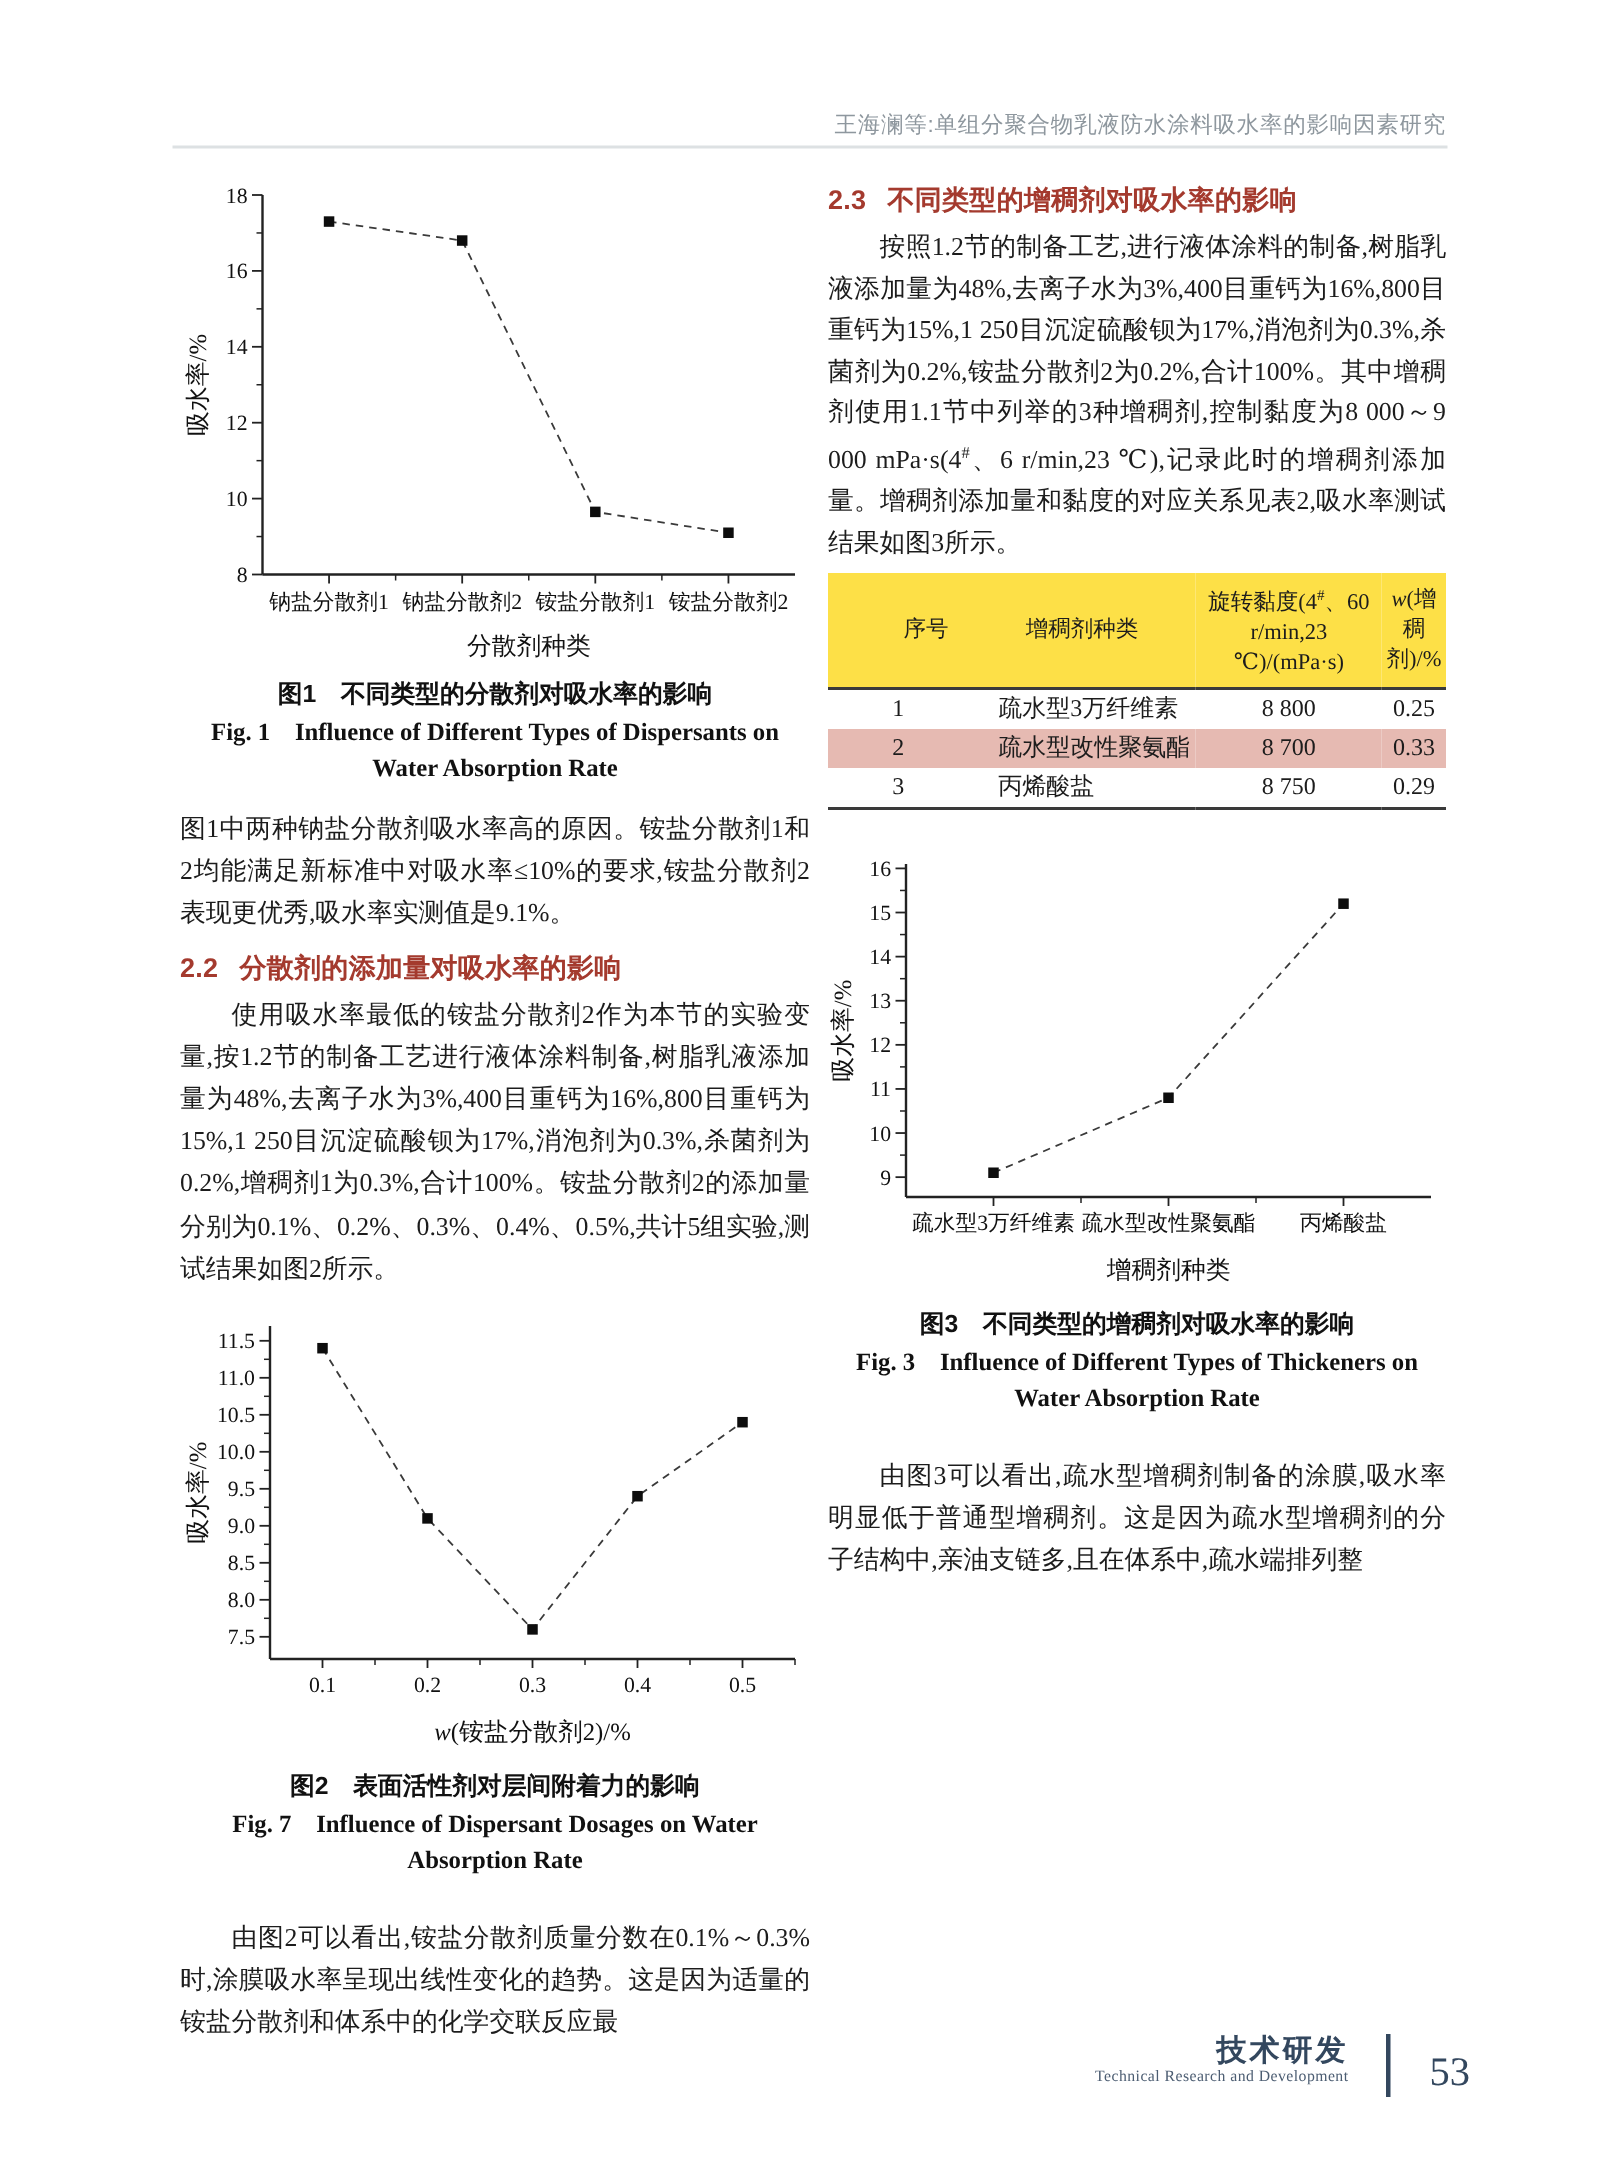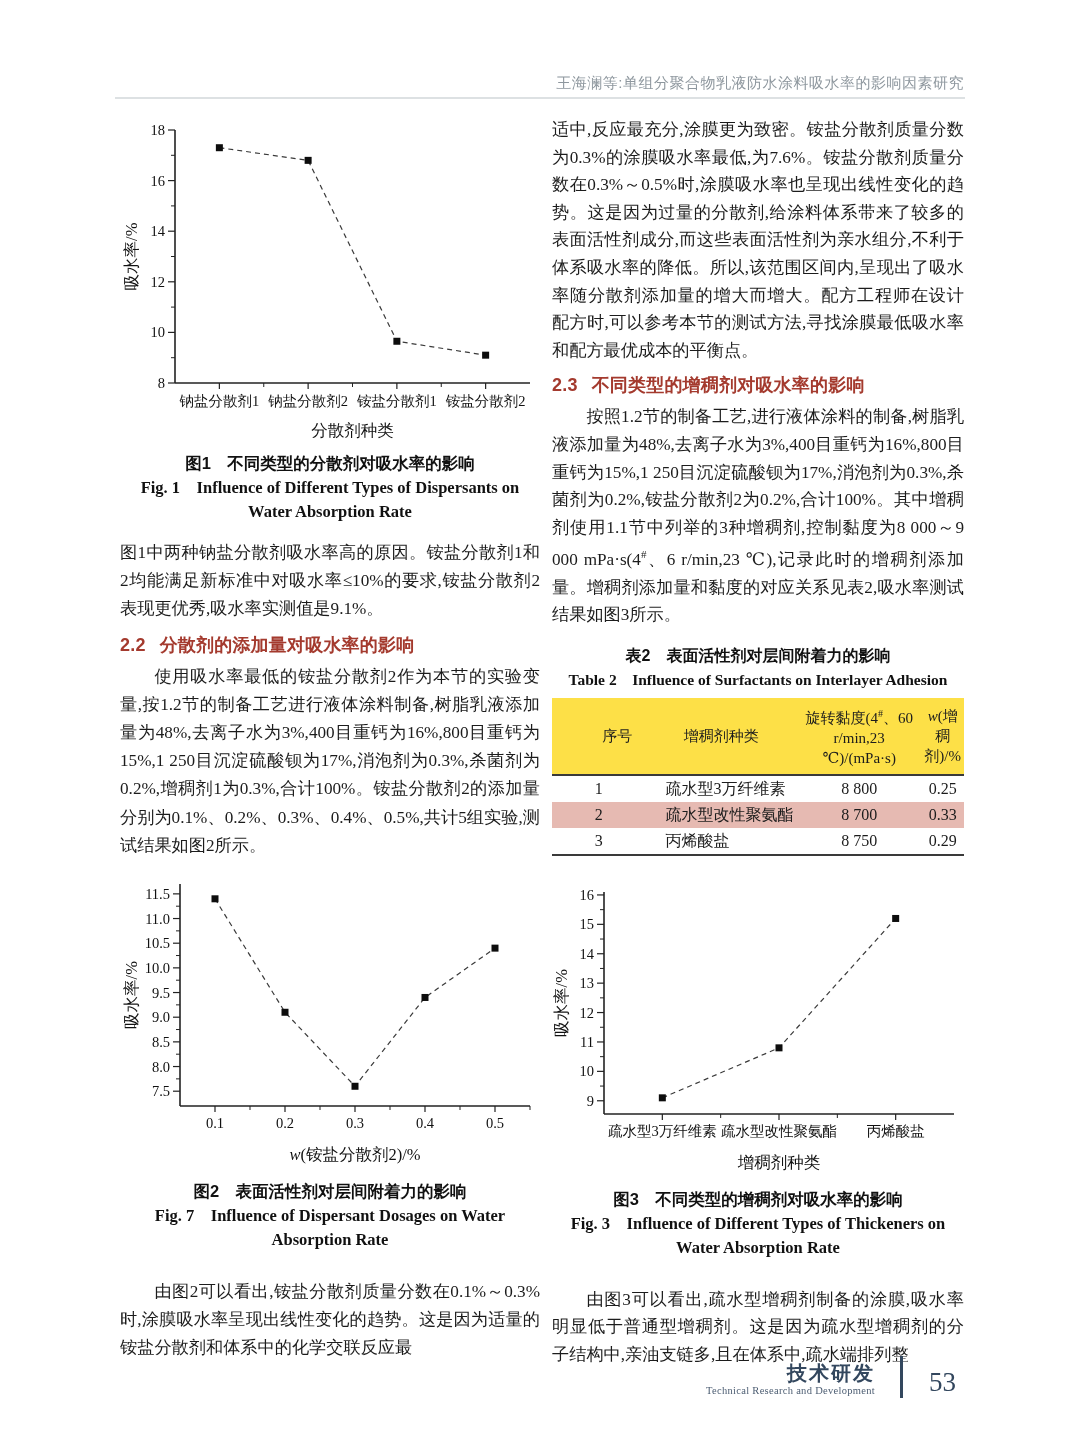--- a/index.html
+++ b/index.html
@@ -70,22 +70,22 @@
   }
   table.data td.name{text-align:left;padding-left:20px;}
   table.data thead tr{border-bottom:2px solid #3a3a3a;}
   table.data tbody tr:last-child{border-bottom:2px solid #3a3a3a;}
   table.data tbody tr.alt{background:#e6bab2;}
   table.data sup{font-size:10px;}
 
   svg.chart{display:block;}
 
   .footer{
-    position:absolute;right:124px;top:1356px;
-    display:flex;align-items:flex-end;gap:18px;
+    position:absolute;right:100px;top:1356px;
+    display:flex;align-items:flex-start;gap:18px;
   }
   .footer .labels{text-align:right;margin-right:7px;}
   .footer .cn{
     font-family:"Liberation Sans","DejaVu Sans",sans-serif;
     font-weight:bold;font-size:20px;color:#33475e;letter-spacing:2px;line-height:22px;
   }
   .footer .en{
     font-size:10.5px;color:#4c5d72;line-height:14px;letter-spacing:0.3px;
   }
   .footer .bar{width:3px;height:42px;background:#33475e;margin-right:8px;}
@@ -213,32 +213,27 @@
     <div class="fig-caption">
       <div class="cn">图2　表面活性剂对层间附着力的影响</div>
       <div class="en">Fig. 7　Influence of Dispersant Dosages on Water</div>
       <div class="en">Absorption Rate</div>
     </div>
 
     <p class="para indent" style="margin-top:26px;">由图2可以看出,铵盐分散剂质量分数在0.1%～0.3%时,涂膜吸水率呈现出线性变化的趋势。这是因为适量的铵盐分散剂和体系中的化学交联反应最</p>
   </div>
 
   <div class="col col-right">
-    <p class="para" style="margin-top:4px;">适中,反应最充分,涂膜更为致密。铵盐分散剂质量分数为0.3%的涂膜吸水率最低,为7.6%。铵盐分散剂质量分数在0.3%～0.5%时,涂膜吸水率也呈现出线性变化的趋势。这是因为过量的分散剂,给涂料体系带来了较多的表面活性剂成分,而这些表面活性剂为亲水组分,不利于体系吸水率的降低。所以,该范围区间内,呈现出了吸水率随分散剂添加量的增大而增大。配方工程师在设计配方时,可以参考本节的测试方法,寻找涂膜最低吸水率和配方最优成本的平衡点。</p>
 
     <div class="sec-head">
       <span class="num">2.3</span><span>不同类型的增稠剂对吸水率的影响</span>
     </div>
 
     <p class="para indent"><span>按照1.2节的制备工艺,进行液体涂料的制备,树脂乳液添加量为48%,去离子水为3%,400目重钙为16%,800目重钙为15%,1 250目沉淀硫酸钡为17%,消泡剂为0.3%,杀菌剂为0.2%,铵盐分散剂2为0.2%,合计100%。其中增稠剂使用1.1节中列举的3种增稠剂,控制黏度为8 000～9 000 mPa·s(4</span><sup style="font-size:11px;">#</sup><span>、6 r/min,23 ℃),记录此时的增稠剂添加量。增稠剂添加量和黏度的对应关系见表2,吸水率测试结果如图3所示。</span></p>
 
-    <div class="tbl-caption">
-      <div class="cn">表2　表面活性剂对层间附着力的影响</div>
-      <div class="en">Table 2　Influence of Surfactants on Interlayer Adhesion</div>
-    </div>
 
     <table class="data">
       <thead>
         <tr>
           <th style="width:52px;padding-left:40px;">序号</th>
           <th style="width:150px;">增稠剂种类</th>
           <th style="width:120px;"><span>旋转黏度(4</span><sup>#</sup><span>、60 r/min,23 ℃)/(mPa·s)</span></th>
           <th><i>w</i><span>(增稠剂)/%</span></th>
         </tr>
       </thead>

